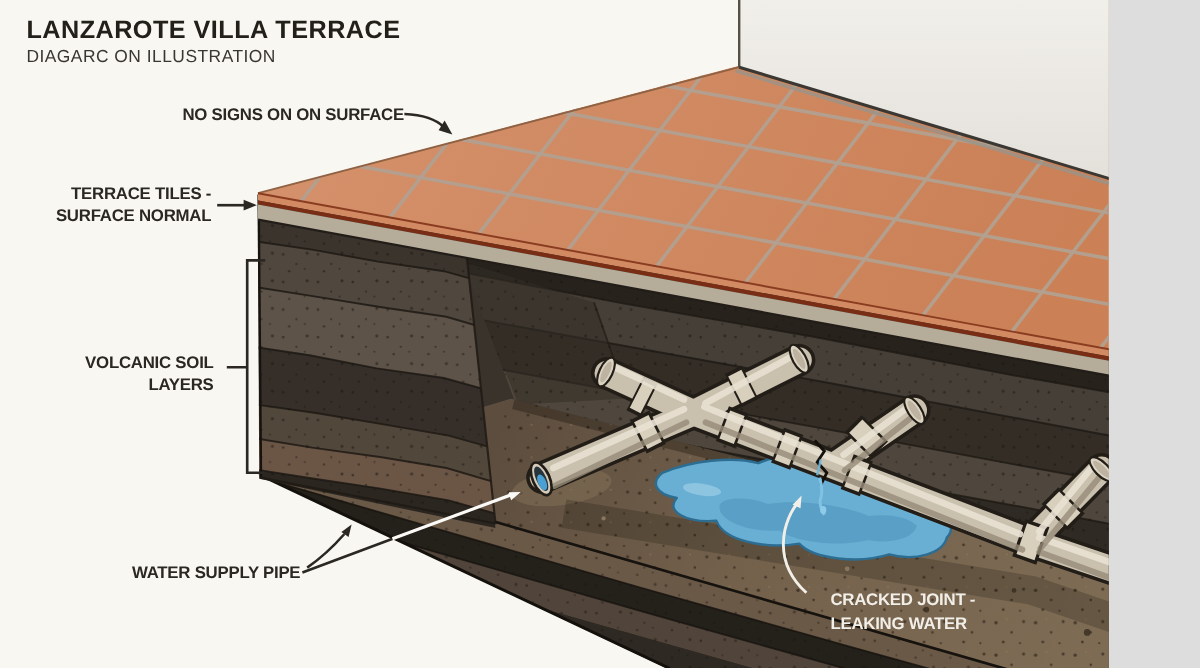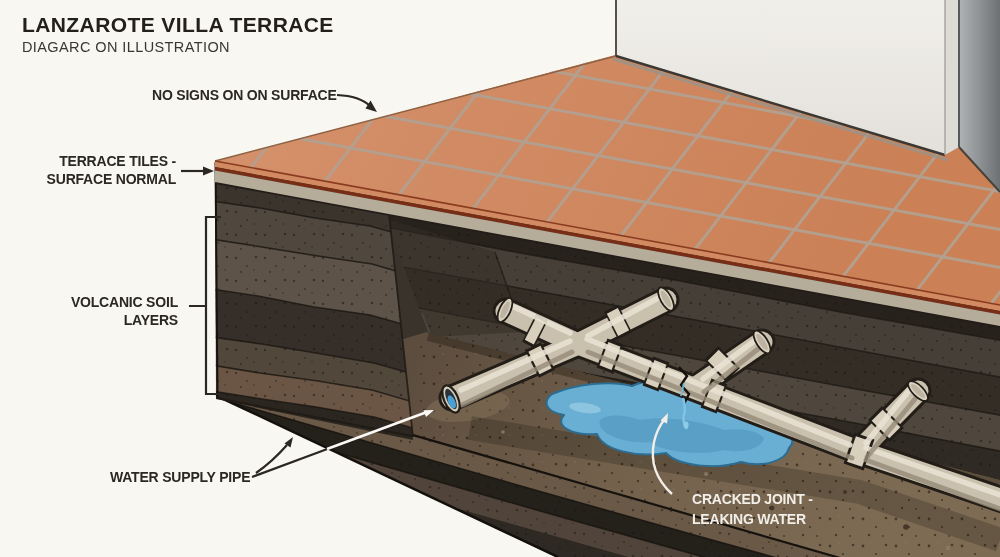--- a/index.html
+++ b/index.html
@@ -1,16 +1,16 @@
 <!DOCTYPE html>
 <html><head>
 <meta charset="utf-8">
 <style>
   html,body{margin:0;padding:0;background:#ddd;}
-  #stage{position:relative;width:1000px;height:557px;overflow:hidden;
+  #stage{position:relative;width:924px;height:557px;overflow:hidden;
          font-family:"Liberation Sans","DejaVu Sans",sans-serif;}
   svg{display:block;position:absolute;inset:0;}
   text{font-family:"Liberation Sans","DejaVu Sans",sans-serif;}
   .lbl{font-weight:bold;font-size:14px;letter-spacing:-0.2px;}
   .ttl{font-weight:bold;font-size:21px;letter-spacing:0.4px;}
   .sub{font-size:14.5px;letter-spacing:0.4px;}
 </style>
 </head>
 <body>
 

